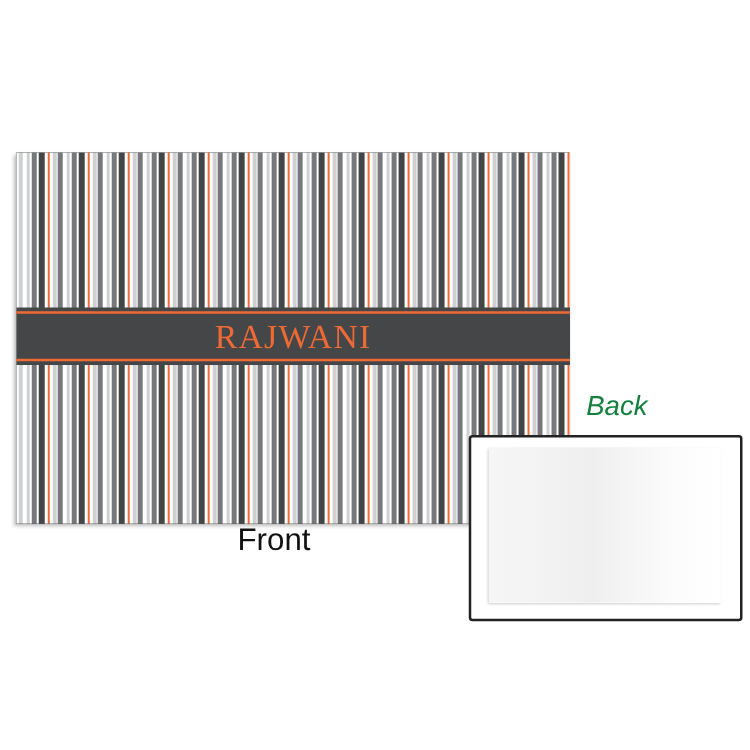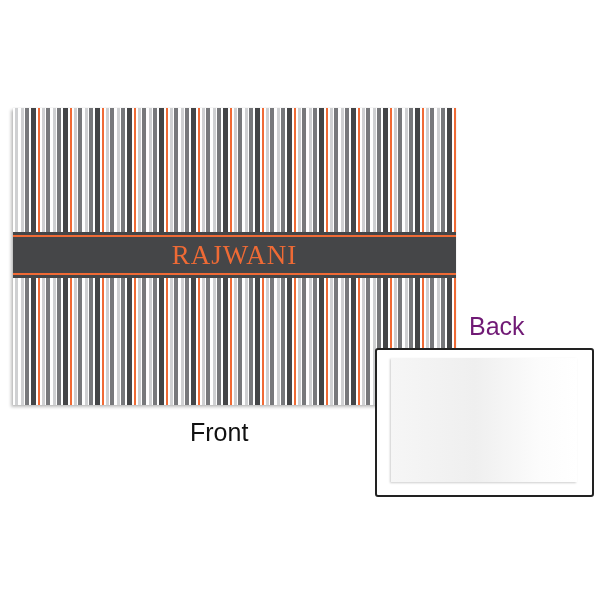--- a/index.html
+++ b/index.html
@@ -1,18 +1,18 @@
 <!DOCTYPE html>
 <html><head>
 <meta charset="utf-8">
 <style>
   html, body { margin:0; padding:0; background:#ffffff; }
   body { width:600px; height:600px; position:relative; overflow:hidden; font-family:"Liberation Sans", sans-serif; }
   .front-card {
-    position:absolute; left:13px; top:108px; width:443px; height:297px;
+    position:absolute; left:13px; top:122px; width:443px; height:297px;
     background:#404040;
     box-shadow: -2px 2px 3px rgba(0,0,0,0.25), 0 0 1px rgba(0,0,0,0.15);
     overflow:hidden;
   }
   .stripes {
     position:absolute; left:0; top:0; right:0; bottom:0;
     background-image: repeating-linear-gradient(90deg,
       #ffffff 0px, #ffffff 2px,
       #cfd0d2 2px, #cfd0d2 5px,
       #ffffff 5px, #ffffff 6px,
@@ -38,21 +38,21 @@
   .monogram {
     position:absolute; left:0; right:0; top:8px; text-align:center;
     font-family:"Liberation Serif", serif; font-size:27px; letter-spacing:1px;
     color:#ee6a35; line-height:30px;
   }
   .front-label {
     position:absolute; left:190px; top:418px; width:90px; 
     font-size:25px; color:#111;
   }
   .back-label {
-    position:absolute; left:469px; top:312px; font-size:25px; color:#701a75;
+    position:absolute; left:469px; top:312px; font-size:22px; color:#15803d;font-style:italic;
   }
   .back-card {
     position:absolute; left:375px; top:348px; width:215px; height:145px;
     border:2px solid #222; border-radius:3px; background:#fff;
   }
   .back-inner {
     position:absolute; left:14px; top:8px; width:186px; height:124px;
     background: linear-gradient(90deg, #f6f6f6 0%, #efefef 45%, #fcfcfc 80%, #ffffff 100%);
     box-shadow: -1px 1px 2px rgba(0,0,0,0.2);
   }

